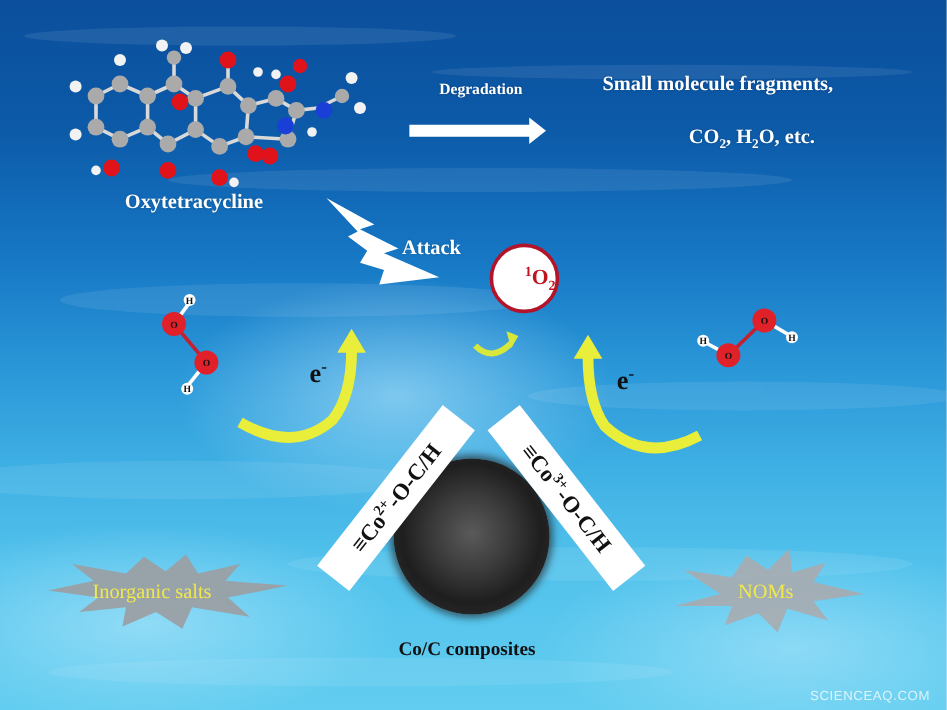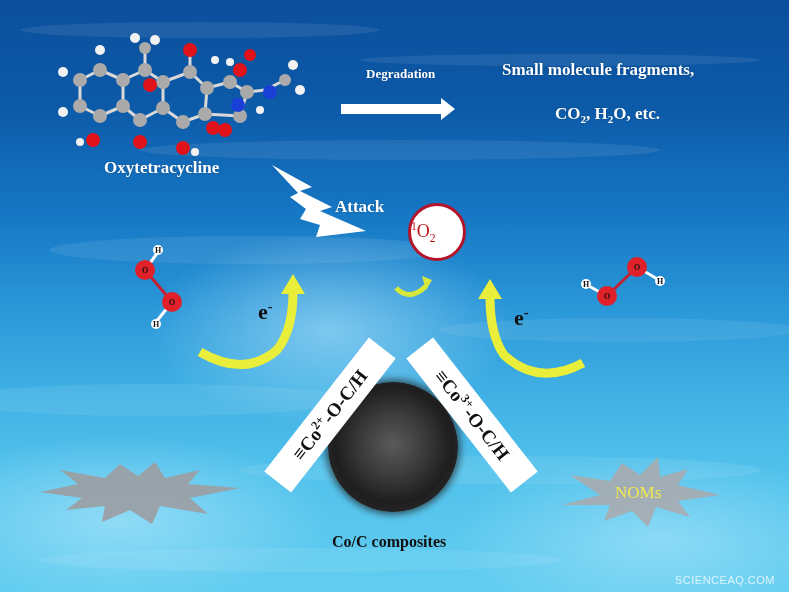--- a/index.html
+++ b/index.html
@@ -8,21 +8,21 @@
     background:
       radial-gradient(ellipse 260px 140px at 330px 330px, rgba(190,235,255,0.55), rgba(190,235,255,0) 70%),
       radial-gradient(ellipse 300px 120px at 120px 520px, rgba(200,240,255,0.5), rgba(200,240,255,0) 70%),
       radial-gradient(ellipse 300px 120px at 660px 540px, rgba(200,240,255,0.45), rgba(200,240,255,0) 70%),
       linear-gradient(180deg,#0b4f9c 0%,#0c5aa8 18%,#1677c4 36%,#2a97d8 52%,#3fb0e4 66%,#52c2ec 80%,#62cdf0 100%);
   }
   .abs{position:absolute;}
   .wtext{color:#fff;font-weight:bold;text-shadow:0 0 2px rgba(0,0,0,0.25);}
   .btext{color:#111;font-weight:bold;}
   .circle{position:absolute;border-radius:50%;background:#fff;border:3px solid #b3142a;box-sizing:border-box;
-    display:flex;align-items:center;justify-content:flex-start;color:#c0141e;font-weight:normal;}
+    display:flex;align-items:center;justify-content:flex-end;color:#c0141e;font-weight:bold;}
   .label-box{position:absolute;background:#fff;color:#111;font-weight:bold;font-size:19px;
     display:flex;align-items:center;justify-content:center;white-space:nowrap;}
   .starburst-text{position:absolute;color:#f1e94a;font-size:17px;white-space:nowrap;}
   .watermark{position:absolute;right:14px;bottom:6px;color:rgba(255,255,255,0.75);font-family:"Liberation Sans",sans-serif;font-size:11px;letter-spacing:0.5px;}
   sup,sub{font-size:65%;}
 </style>
 </head>
 <body>
 
 <div id="stage">
@@ -119,21 +119,21 @@
     </g>
   </svg>
   <div class="abs wtext" style="left:104px;top:158px;font-size:17px;">Oxytetracycline</div>
 
   <div class="abs wtext" style="left:343px;top:66px;font-size:13px;margin-left:23px;">Degradation</div>
   <svg class="abs" style="left:341px;top:98px" width="116" height="22">
     <polygon points="0,6 100,6 100,0 114,11 100,22 100,16 0,16" fill="#ffffff"></polygon>
   </svg>
 
   <div class="abs wtext" style="left:502px;top:60px;font-size:17px;white-space:nowrap;">Small molecule fragments,</div>
-  <div class="abs wtext" style="left:555px;top:104px;font-size:17px;white-space:nowrap;">
+  <div class="abs wtext" style="left:574px;top:104px;font-size:17px;white-space:nowrap;">
     <span>CO</span><sub>2</sub><span>, H</span><sub>2</sub><span>O, etc.</span>
   </div>
 
   <svg class="abs" style="left:270px;top:163px" width="100" height="75">
     <polygon points="2,2 42,24 30,28 62,44 50,48 96,68 46,74 50,62 30,56 36,46 20,34 28,30" fill="#ffffff"></polygon>
   </svg>
   <div class="abs wtext" style="left:335px;top:168px;font-size:17px;margin-top:29px;">Attack</div>
 
   <div class="circle" style="left:408px;top:203px;width:58px;height:58px;font-size:18px;">
     <span><sup>1</sup><span>O</span><sub>2</sub></span>
@@ -194,20 +194,21 @@
   </div>
   <div class="label-box" style="left:387px;top:398px;width:170px;height:34px;transform:rotate(52deg);">
     <span><span>≡Co</span><sup>3+</sup><span>-O-C/H</span></span>
   </div>
 
   <div class="abs btext" style="left:332px;top:533px;font-size:16px;white-space:nowrap;">Co/C composites</div>
 
   <svg class="abs" style="left:40px;top:460px" width="205" height="70">
     <polygon fill="#9b9ea3" opacity="0.92" points="0,32 38,24 20,10 65,18 80,4 98,16 115,2 125,18 160,10 148,24 200,28 150,38 168,54 120,46 112,64 90,50 62,62 65,46 26,50 42,38"></polygon>
   </svg>
+  <div class="starburst-text" style="left:77px;top:483px;">Inorganic salts</div>
 
   <svg class="abs" style="left:560px;top:455px" width="165" height="80">
     <polygon fill="#a8abaf" opacity="0.9" points="10,20 50,26 62,8 80,20 98,2 100,22 128,14 118,30 160,40 118,46 130,62 96,52 88,72 72,56 44,66 50,50 2,50 40,40"></polygon>
   </svg>
   <div class="starburst-text" style="left:615px;top:483px;">NOMs</div>
 
   <div class="watermark">SCIENCEAQ.COM</div>
 </div>
 
 </body></html>

